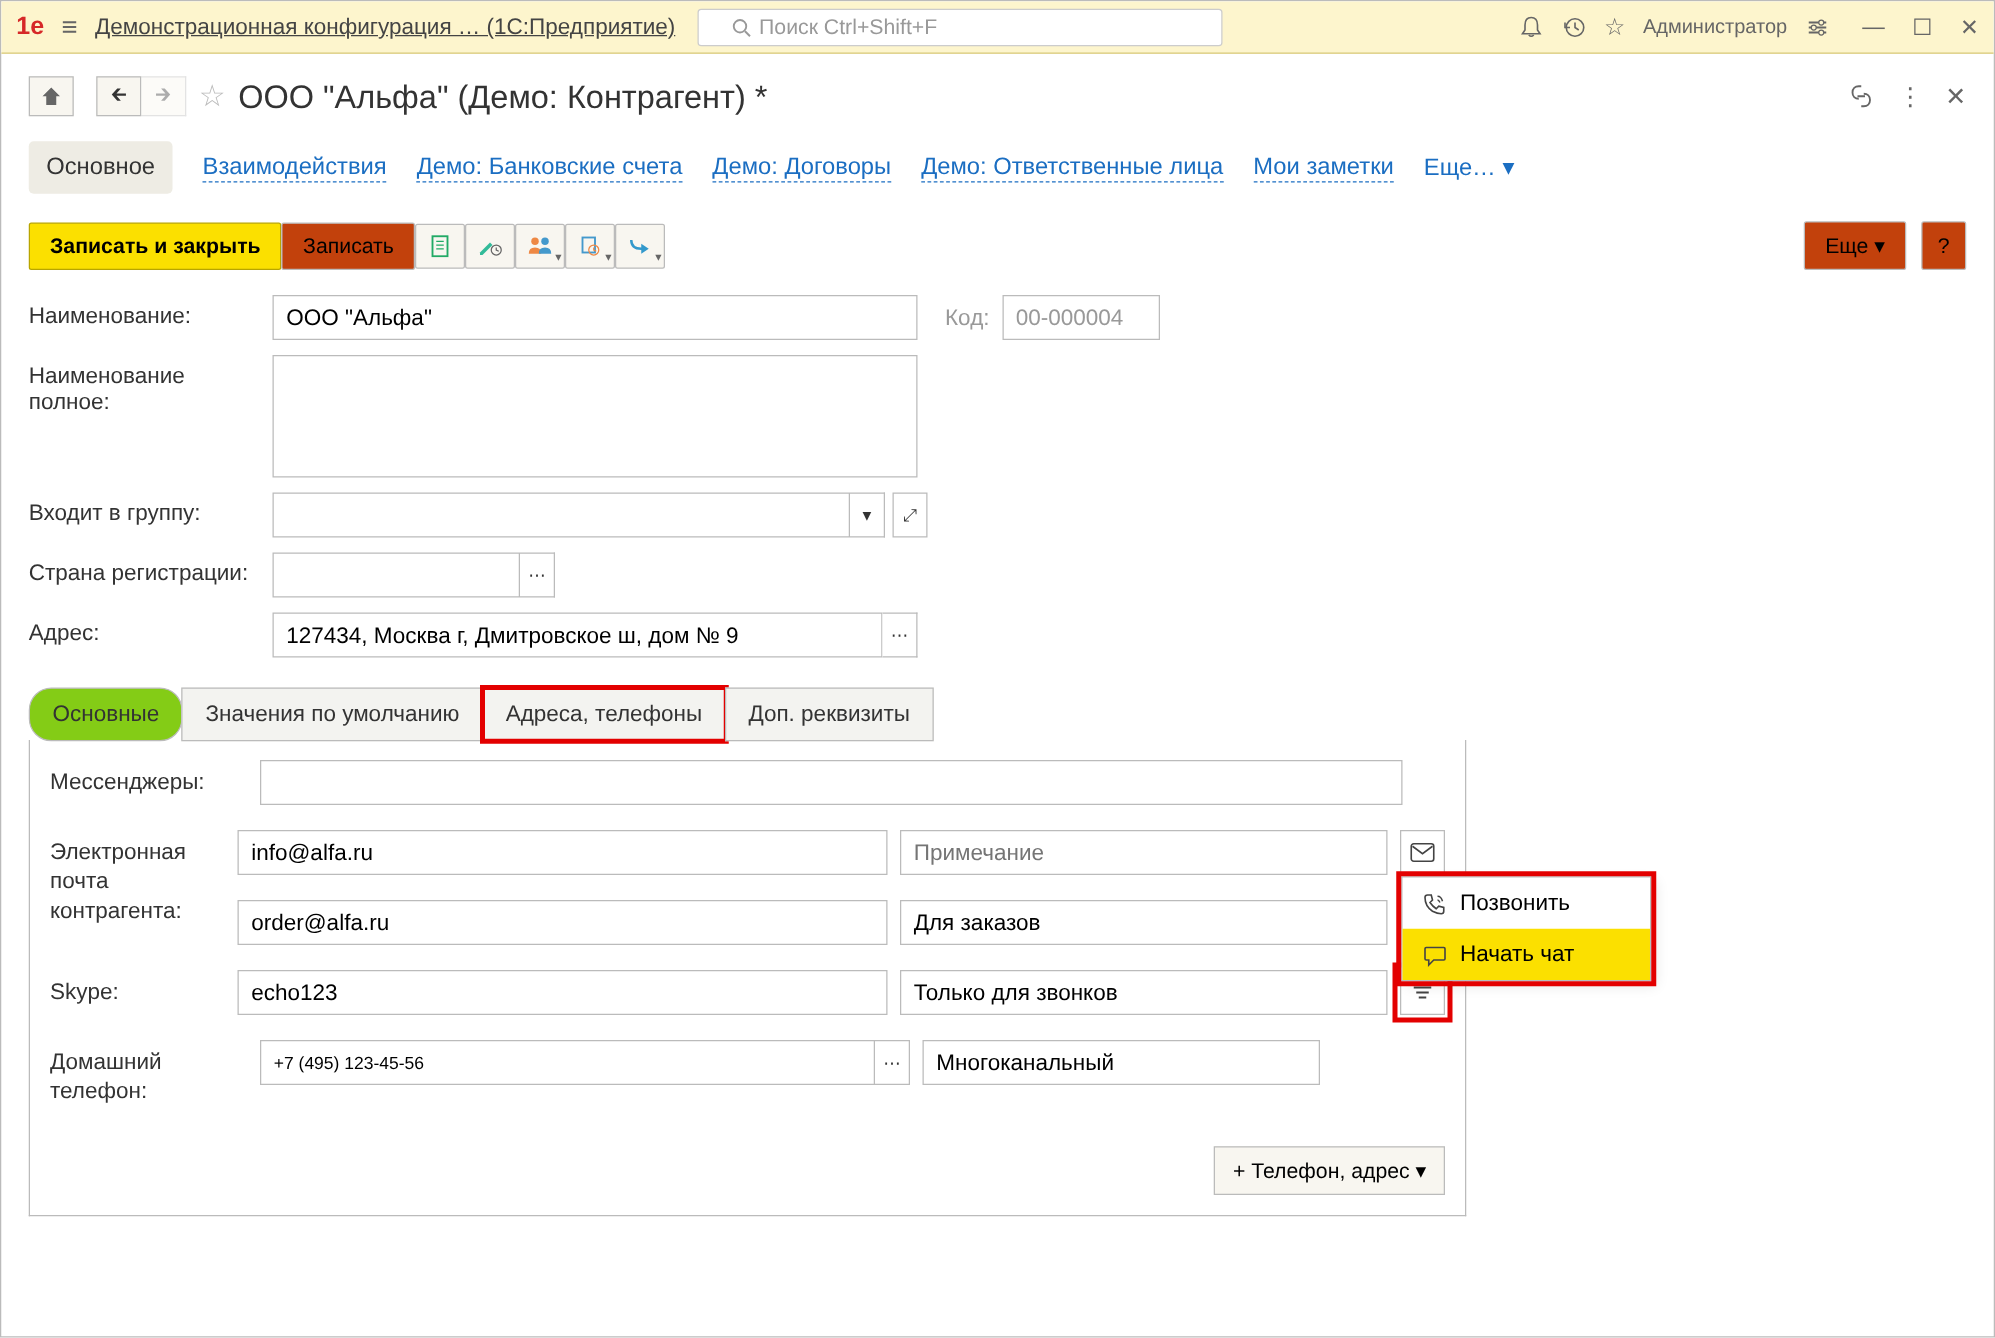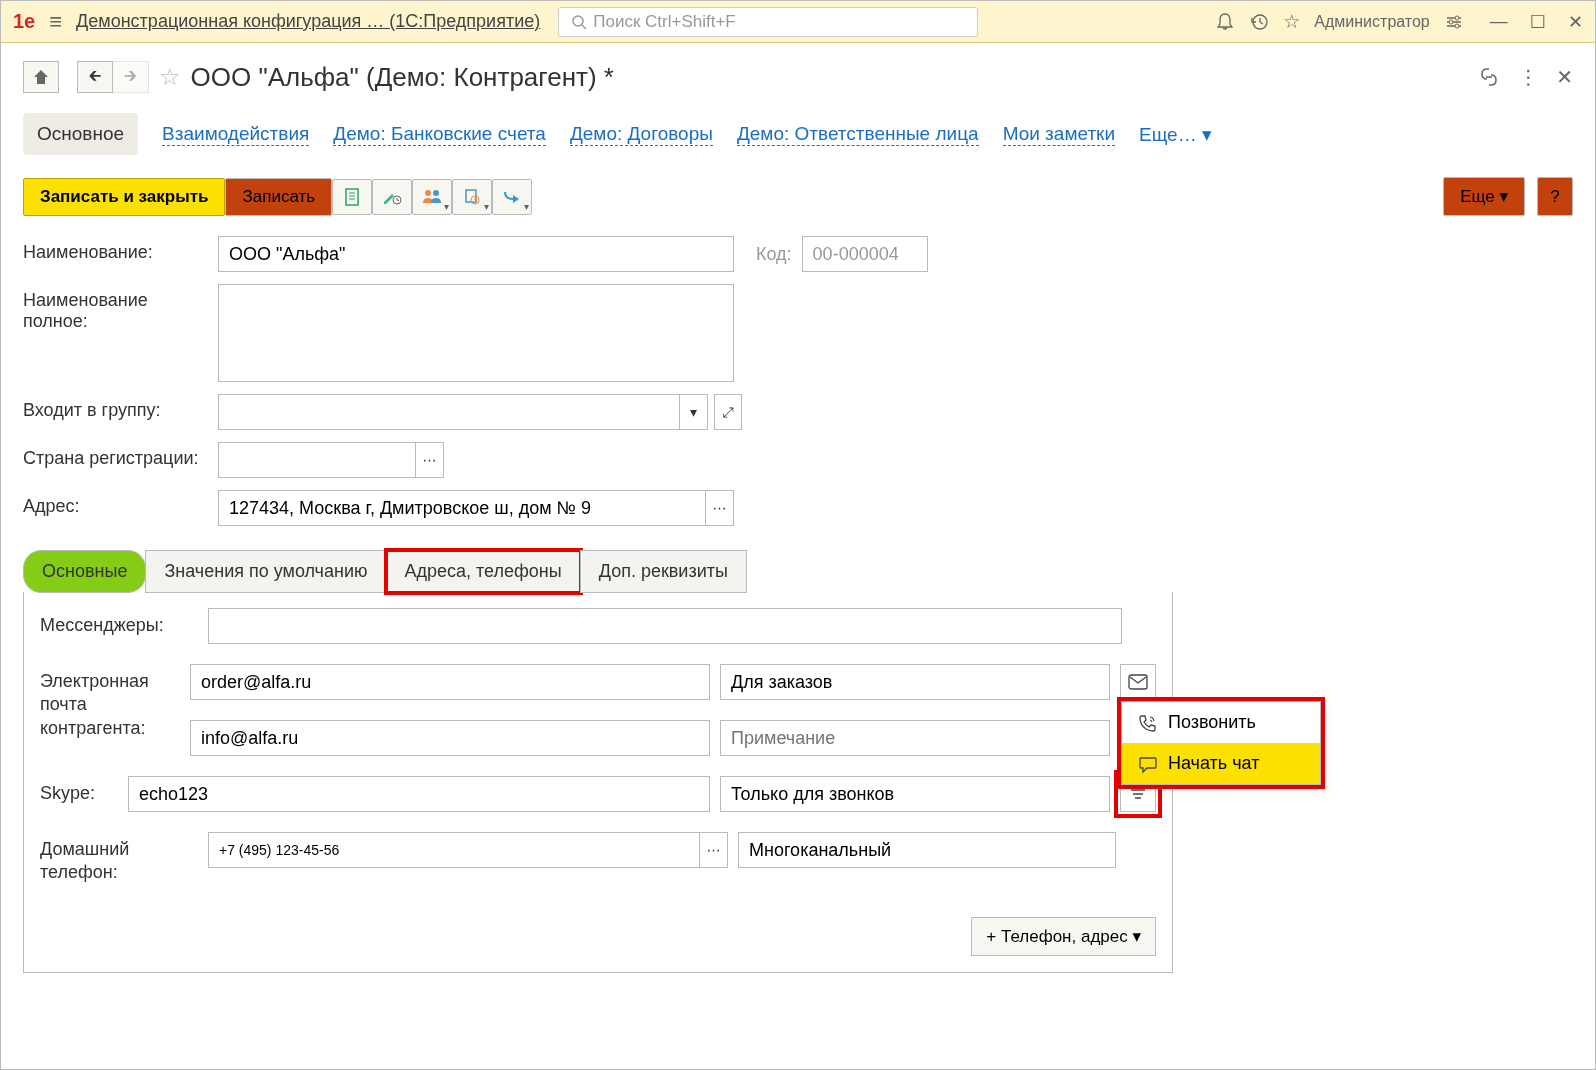--- a/index.html
+++ b/index.html
@@ -1,21 +1,21 @@
 <!DOCTYPE html>
 <html><head>
 <meta charset="utf-8">
 <style>
 * { box-sizing: border-box; margin: 0; padding: 0; font-family: Arial, sans-serif; }
 body { background: #fff; width: 1596px; height: 1070px; position: relative; border: 1px solid #bbb; }
 .topbar { background: #fdf5cd; height: 42px; display: flex; align-items: center; padding: 0 12px; border-bottom: 1px solid #d8c97a; gap: 8px; }
 .logo { color: #d62828; font-weight: bold; font-size: 20px; }
 .menubtn { font-size: 22px; color: #666; cursor: pointer; padding: 0 6px; }
 .apptitle { color: #444; font-size: 18px; text-decoration: underline; }
-.searchbox { margin-left: 10px; background: #fff; border: 1px solid #ccc; padding: 4px 12px; border-radius: 3px; min-width: 420px; color: #999; display: flex; align-items: center; gap: 6px; font-size: 17px; }
+.searchbox { margin-left: 10px; background: #fff; border: 1px solid #ccc; padding: 4px 26px; border-radius: 3px; min-width: 420px; color: #999; display: flex; align-items: center; gap: 6px; font-size: 17px; }
 .topright { margin-left: auto; display: flex; align-items: center; gap: 14px; color: #666; font-size: 19px; }
 .topright .username { font-size: 16px; }
 .wincontrols { display: flex; gap: 22px; margin-left: 12px; font-size: 18px; }
 .formarea { padding: 18px 22px; font-size: 18px; color: #333; }
 .formheader { display: flex; align-items: center; gap: 10px; margin-bottom: 20px; }
 .navbtn { width: 36px; height: 32px; border: 1px solid #bbb; background: #f8f6f0; display: flex; align-items: center; justify-content: center; font-size: 16px; cursor: pointer; }
 .navbtn.disabled { opacity: 0.4; }
 .staricon { font-size: 24px; color: #bbb; }
 .formtitle { font-size: 26px; color: #333; flex: 1; }
 .formright { display: flex; gap: 18px; color: #666; font-size: 20px; align-items: center; }
@@ -238,65 +238,65 @@
   <div class="tabcontent">
     <div class="contactrow">
       <div class="contactlabel">Мессенджеры:</div>
       <input class="widefield" style="">
     </div>
 
     <div class="contactrow">
       <div class="contactlabel">Электронная почта контрагента:</div>
       <div style="display:flex; flex-direction:column; gap:20px;">
         <div class="splitrow">
+          <input style="width: 520px;" value="info@alfa.ru">
+          <input style="width: 390px;" placeholder="Примечание">
+          <div class="actionbtn">
+            <svg width="20" height="16" viewBox="0 0 20 16">
+                <rect x="1" y="1" width="18" height="14" rx="2" fill="none" stroke="#444" stroke-width="1.3"></rect>
+                <path d="M2 3 L10 9 L18 3" fill="none" stroke="#444" stroke-width="1.3"></path>
+              </svg>
+          </div>
+        </div>
+        <div class="splitrow">
           <input style="width: 520px;" value="order@alfa.ru">
           <input style="width: 390px;" value="Для заказов">
           <div class="actionbtn">
             <svg width="20" height="16" viewBox="0 0 20 16">
                 <rect x="1" y="1" width="18" height="14" rx="2" fill="none" stroke="#444" stroke-width="1.3"></rect>
                 <path d="M2 3 L10 9 L18 3" fill="none" stroke="#444" stroke-width="1.3"></path>
               </svg>
           </div>
         </div>
-        <div class="splitrow">
-          <input style="width: 520px;" value="info@alfa.ru">
-          <input style="width: 390px;" placeholder="Примечание">
-          <div class="actionbtn">
-            <svg width="20" height="16" viewBox="0 0 20 16">
-                <rect x="1" y="1" width="18" height="14" rx="2" fill="none" stroke="#444" stroke-width="1.3"></rect>
-                <path d="M2 3 L10 9 L18 3" fill="none" stroke="#444" stroke-width="1.3"></path>
-              </svg>
-          </div>
-        </div>
       </div>
     </div>
 
     <div class="contactrow">
       <div class="contactlabel">Skype:</div>
       <div class="splitrow">
-        <input style="width: 582px;" value="echo123">
+        <input style="width: 520px;" value="echo123">
         <input style="width: 390px;" value="Только для звонков">
         <div class="actionbtn highlight">
           <svg width="18" height="14" viewBox="0 0 18 14">
               <line x1="2" y1="3" x2="16" y2="3" stroke="#444" stroke-width="1.5"></line>
               <line x1="4" y1="7" x2="14" y2="7" stroke="#444" stroke-width="1.5"></line>
               <line x1="6" y1="11" x2="12" y2="11" stroke="#444" stroke-width="1.5"></line>
             </svg>
         </div>
       </div>
     </div>
 
     <div class="contactrow">
       <div class="contactlabel">Домашний телефон:</div>
       <div class="splitrow">
         <div class="inputwrap">
           <input style="width: 492px; border: 1px solid rgb(187, 187, 187); padding: 6px 10px; font-size: 14px; height: 36px;" value="+7 (495) 123-45-56">
           <div class="smallbtn" style="height:36px">⋯</div>
         </div>
-        <input style="width: 378px;" value="Многоканальный">
+        <input style="width: 318px;" value="Многоканальный">
       </div>
     </div>
 
     <div class="addbtn-row">
       <button class="addbtn">+ Телефон, адрес  ▾</button>
     </div>
   </div>
 </div>
 
 <div class="popup">

